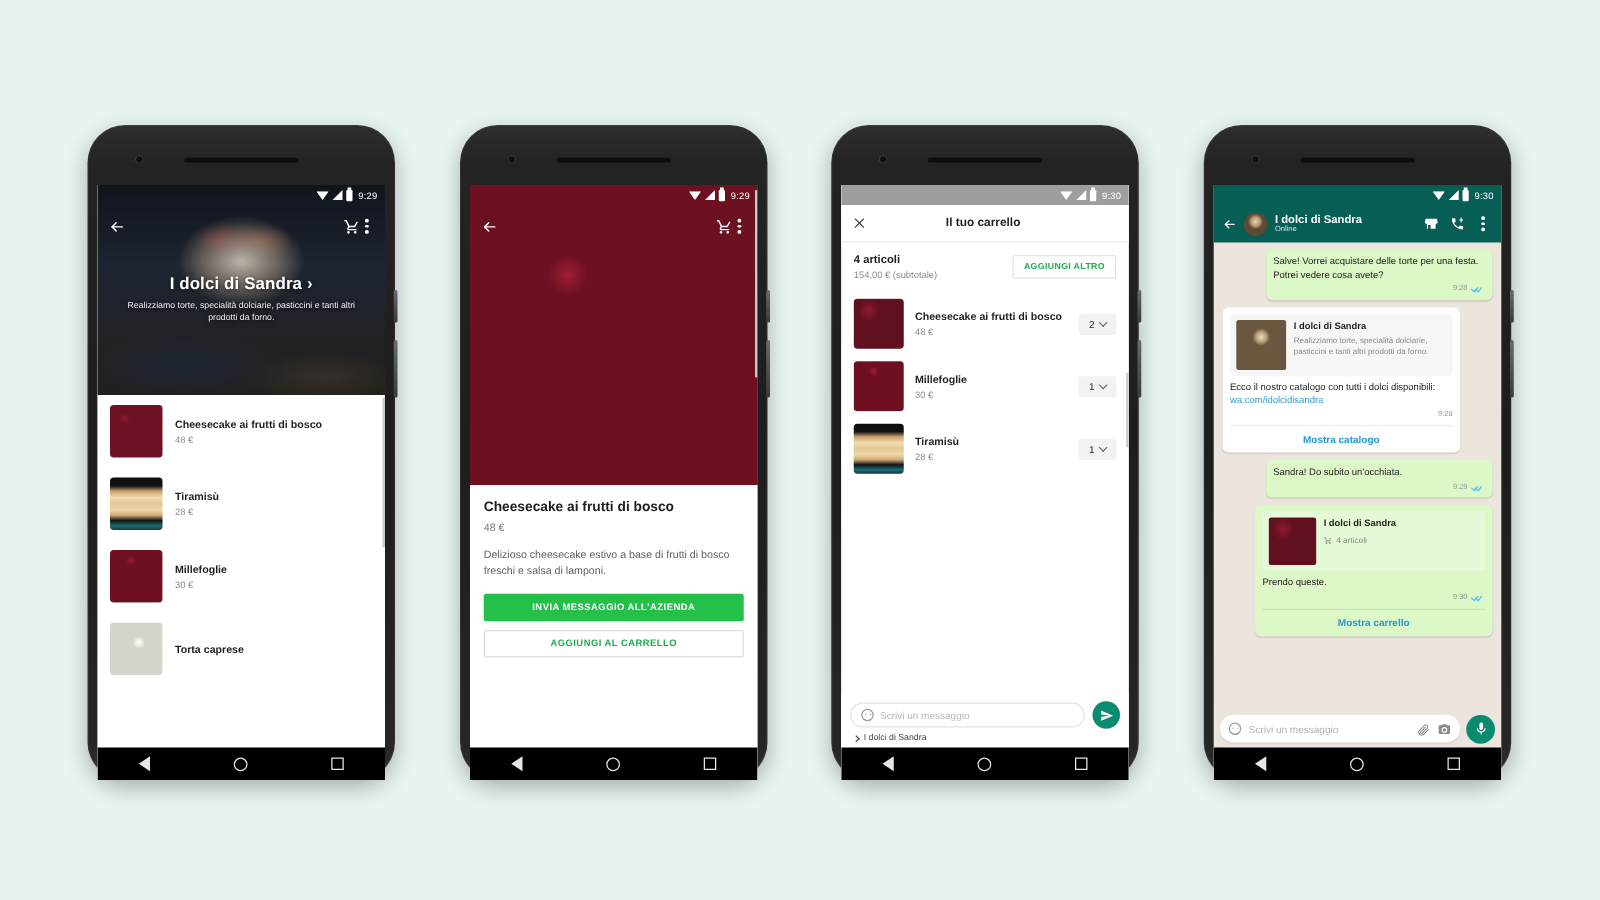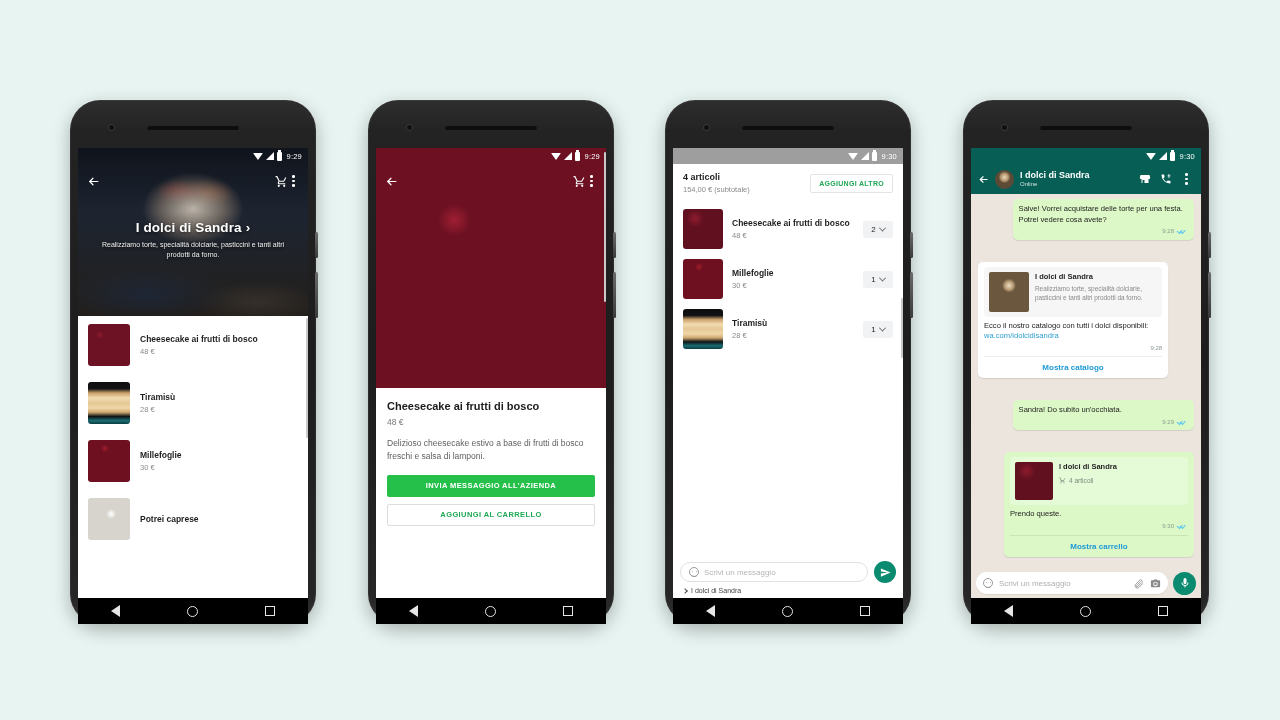--- a/index.html
+++ b/index.html
@@ -219,21 +219,21 @@
   
   .wa { position:absolute; inset:0; background:#ece5dd; }
   .wa-head { height:30px; background:#075e54; display:flex; align-items:center; padding:0 7px; gap:6px; }
   .wa-av { width:19px; height:19px; border-radius:50%; flex:none; overflow:hidden;
            background: radial-gradient(circle 6px at 50% 38%, #e7d7bb 0%, #b99a72 60%, #5d4a36 100%), linear-gradient(180deg,#1a2430,#2a3440); }
   .wa-name { font-size:9px; color:#fff; font-weight:700; line-height:1.1; }
   .wa-status { font-size:6px; color:#cfe3df; margin-top:1px; }
   .wa-head-icons { margin-left:auto; display:flex; align-items:center; gap:9px; padding-right:2px; }
 
   .wa-body { position:absolute; top:46px; left:0; width:100%; bottom:56px; padding:5px 7px; overflow:hidden; }
-  .bub { max-width:84%; border-radius:5px; padding:5px 6px 4px; position:relative; box-shadow:0 1px 1px rgba(0,0,0,.1); margin-bottom:22px; font-size:7.6px; color:#222; line-height:1.4; }
+  .bub { max-width:84%; border-radius:5px; padding:5px 6px 4px; position:relative; box-shadow:0 1px 1px rgba(0,0,0,.1); margin-bottom:6px; font-size:7.6px; color:#222; line-height:1.4; }
   .bub.out { background:#dcf8c6; margin-left:auto; }
   .bub.in  { background:#fff; margin-right:auto; }
   .meta { display:flex; align-items:center; justify-content:flex-end; gap:3px; margin-top:2px; }
   .meta .t { font-size:6px; color:#8d9b92; }
   .ticks { position:relative; width:11px; height:7px; }
   .ticks::before, .ticks::after {
     content:""; position:absolute; top:1px; width:4px; height:2.5px;
     border-left:1.1px solid #4fc3f7; border-bottom:1.1px solid #4fc3f7; transform:rotate(-50deg);
   }
   .ticks::before { left:0; }
@@ -328,21 +328,21 @@
         <div class="cat-row">
           <div class="thumb th-millefoglie"></div>
           <div>
             <div class="cat-name">Millefoglie</div>
             <div class="cat-price">30 €</div>
           </div>
         </div>
         <div class="cat-row">
           <div class="thumb th-caprese"></div>
           <div>
-            <div class="cat-name">Potrei caprese</div>
+            <div class="cat-name">Torta caprese</div>
           </div>
         </div>
       </div>
 
       <div class="scrollbar" style="top:170px;height:120px;"></div>
 
       <div class="navbar">
         <span class="nv-back"></span>
         <span class="nv-home"></span>
         <span class="nv-rec"></span>
@@ -414,20 +414,29 @@
 
     <div class="screen">
       <div class="cart-wrap">
         <div class="statusbar on-grey">
           <span class="wifi"></span>
           <span class="sig"></span>
           <span class="bat"></span>
           <span class="clock">9:30</span>
         </div>
 
+        <div class="cart-head">
+          <div class="icon-btn">
+            <svg width="11" height="11" viewBox="0 0 24 24" fill="none" stroke="#333" stroke-width="2.2" stroke-linecap="round">
+                <line x1="5" y1="5" x2="19" y2="19"></line>
+                <line x1="19" y1="5" x2="5" y2="19"></line>
+              </svg>
+          </div>
+          <div class="cart-title">Il tuo carrello</div>
+        </div>
 
         <div class="cart-sum">
           <div class="cs-left">
             <div class="cs-count">4 articoli</div>
             <div class="cs-total">154,00 € (subtotale)</div>
           </div>
           <div class="btn-add">AGGIUNGI ALTRO</div>
         </div>
 
         <div class="cart-row">

